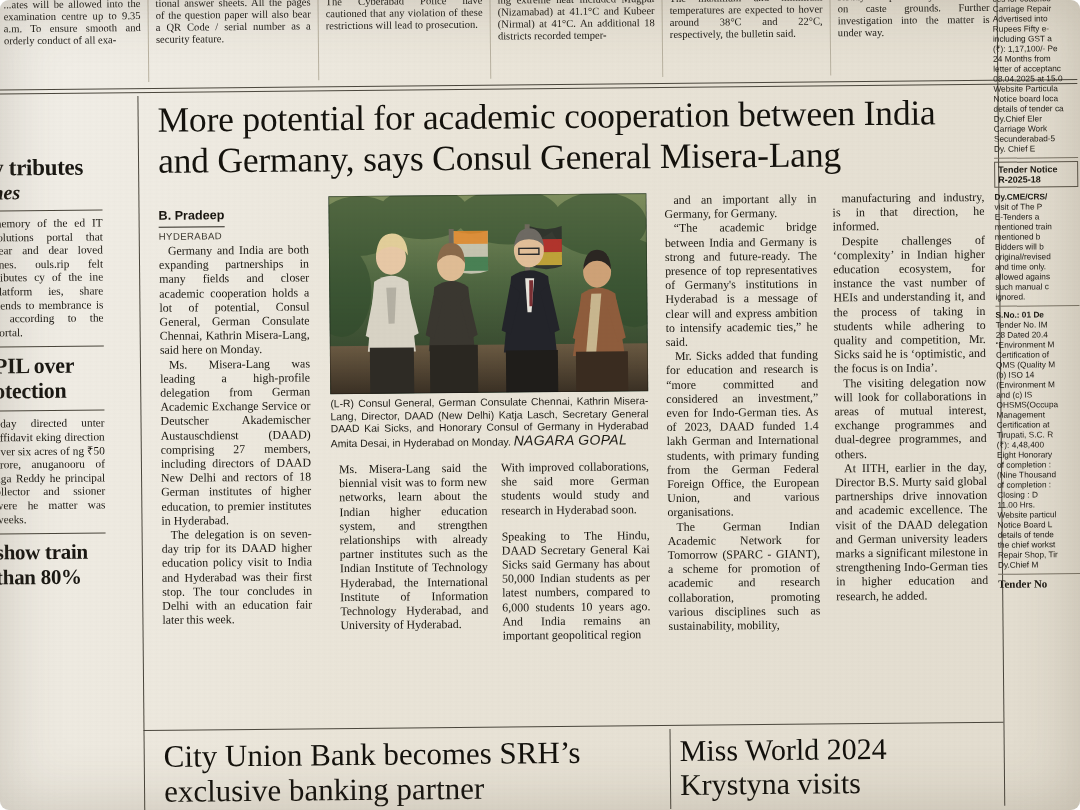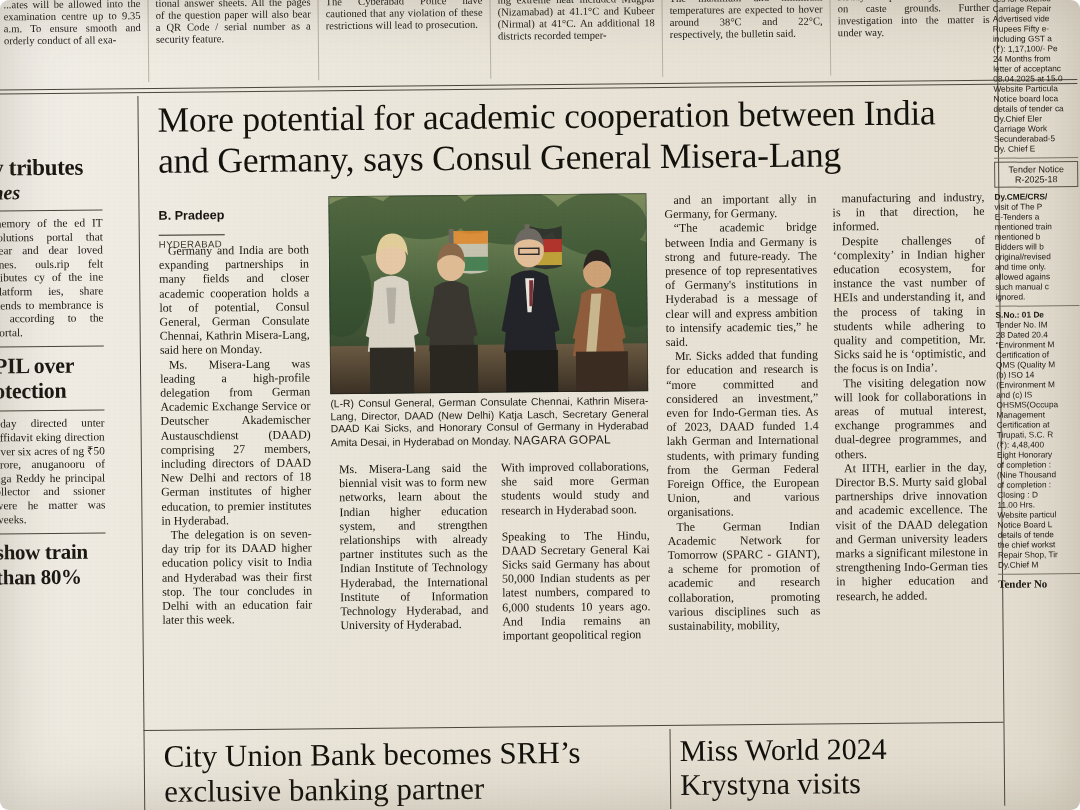--- a/index.html
+++ b/index.html
@@ -136,21 +136,21 @@
     left: 10px;
     top: 106px;
     width: 150px;
   }
   .byline-name {
     font-family: "Liberation Sans", sans-serif;
     font-weight: bold;
     font-size: 12.6px;
     border-bottom: 1.2px solid #2a271f;
     display: inline-block;
-    padding-bottom: 12px;
+    padding-bottom: 4px;
   }
   .byline-place {
     font-family: "Liberation Sans", sans-serif;
     font-size: 9.6px;
     letter-spacing: .4px;
     margin-top: 3px;
     color: #3a362c;
   }
 
   .cols {
@@ -191,22 +191,23 @@
     left: 180px;
     top: 300px;
     width: 318px;
     font-family: "Liberation Sans", sans-serif;
     font-size: 10.4px;
     line-height: 12.6px;
     text-align: justify;
     color: #1c1a14;
   }
   .caption .credit {
-    font-size: 12px;
+    font-size: 14px;
     letter-spacing: .3px;
+    font-style: italic;
   }
   .col-mid-top {
     position: absolute;
     left: 188px;
     top: 352px;
     width: 148px;
     font-size: 11.9px;
     line-height: 14.2px;
     text-align: justify;
   }
@@ -264,23 +265,22 @@
     box-sizing: border-box;
   }
   .rightrail .blk { margin-bottom: 4px; }
   .rightrail .bold { font-weight: bold; }
   .rightrail .box {
     border: 1px solid #5a5448;
     padding: 2px 3px;
     margin-bottom: 4px;
   }
   .rightrail .ttl {
-    font-weight: normal;
+    font-weight: bold;
     font-size: 9px;
-    text-align: center;
   }
   .rightrail hr {
     border: none;
     border-top: 1px solid #7d7668;
     margin: 3px 0;
   }
   .rr-big {
     font-family: "Liberation Serif", serif;
     font-weight: bold;
     font-size: 11px;
@@ -482,21 +482,21 @@
       <div class="bh2">Miss World 2024</div>
       <div class="bh2">Krystyna visits</div>
     </div>
 
     <div class="vrule" style="left:1000px; top:0px; height:810px;"></div>
 
     <div class="rightrail">
       <div class="blk" id="rr-lines">
           <div>ces for coaches</div>
           <div>Carriage Repair</div>
-          <div>Advertised vide</div>
+          <div>Advertised into</div>
           <div>Rupees Fifty e-</div>
           <div>including GST a</div>
           <div>(₹): 1,17,100/- Pe</div>
           <div>24 Months from</div>
           <div>letter of acceptanc</div>
           <div>08.04.2025 at 15.0</div>
           <div>Website Particula</div>
           <div>Notice board loca</div>
           <div>details of tender ca</div>
           <div>Dy.Chief Eler</div>

